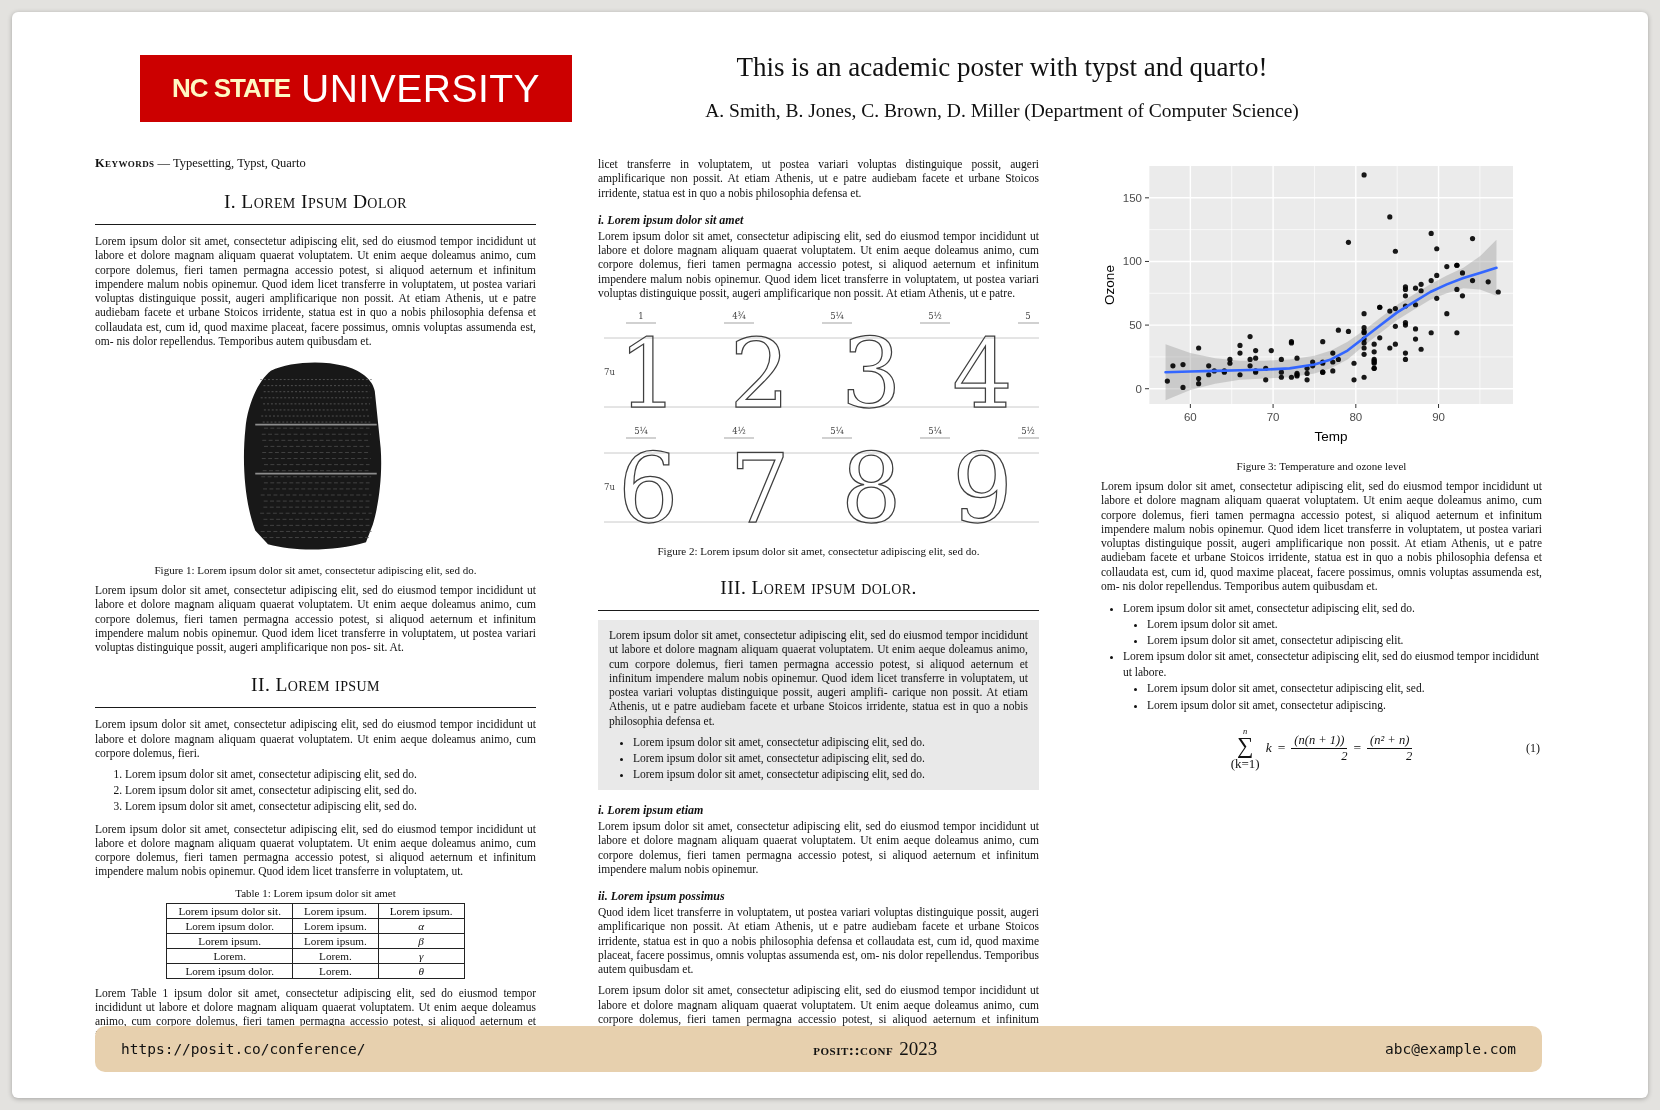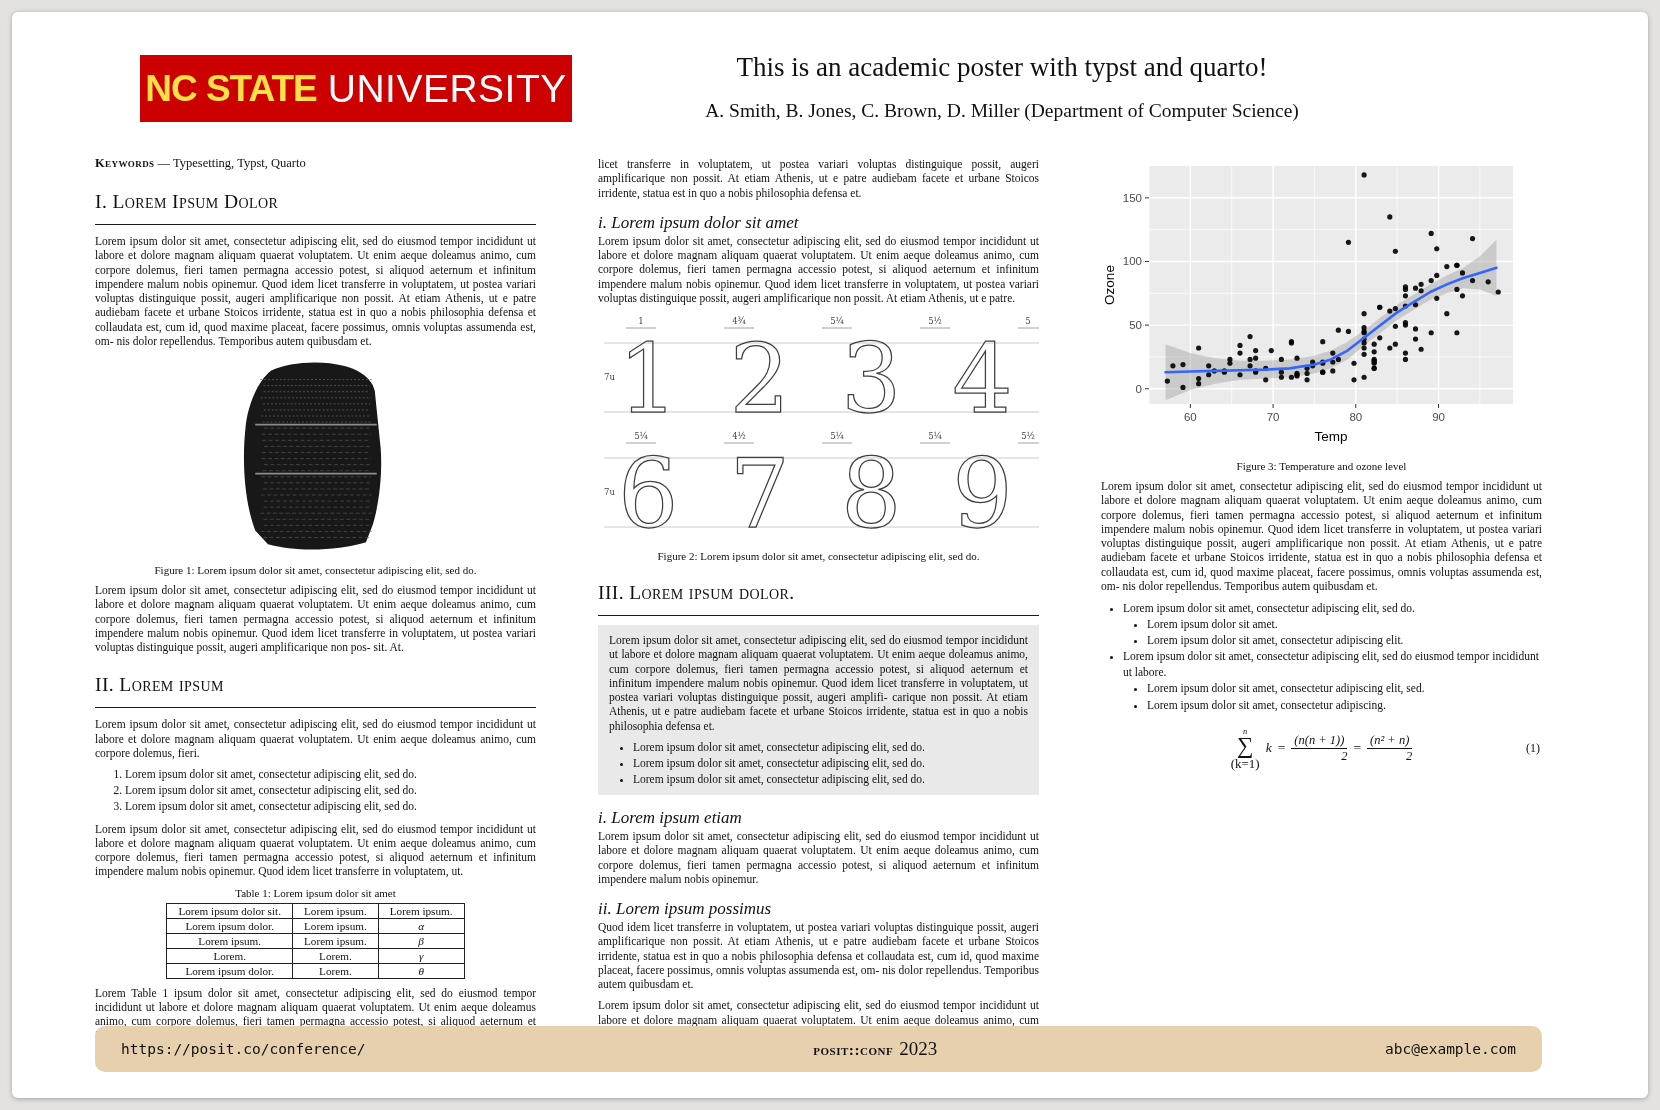--- a/index.html
+++ b/index.html
@@ -2,38 +2,38 @@
 <html><head>
 <meta charset="utf-8">
 <style>
   html,body{margin:0;padding:0;background:#e3e2df;font-family:"Liberation Serif",serif;}
   .page{position:relative;width:1636px;height:1086px;margin:12px auto;background:#ffffff;
         border-radius:6px;box-shadow:0 1px 5px rgba(0,0,0,.28);overflow:hidden;color:#111;}
 
   
   .logo{position:absolute;left:128px;top:43px;width:432px;height:67px;background:#CC0000;
         display:flex;align-items:center;justify-content:center;gap:11px;white-space:nowrap;}
-  .logo-bold{font-family:"Liberation Sans",sans-serif;font-weight:bold;font-size:37px;color:#fde047;letter-spacing:-1px;}
+  .logo-bold{font-family:"Liberation Sans",sans-serif;font-weight:bold;font-size:26px;color:#fef9c3;letter-spacing:-1px;}
   .logo-light{font-family:"Liberation Sans",sans-serif;font-weight:normal;font-size:39px;color:#fff;letter-spacing:0.5px;}
   .head-text{position:absolute;left:560px;top:40px;width:860px;text-align:center;}
   .poster-title{font-size:27px;font-weight:500;margin:0 0 17px 0;}
   .authors-line{font-size:19.5px;margin:0;}
   .authors-names{margin-top:32px;}
   .affiliation{font-style:normal;}
 
   
   .cols{position:absolute;top:134px;left:83px;width:1447px;display:flex;gap:62px;}
   .col{width:441px;flex:none;}
   .par{font-size:11.5px;line-height:1.24;text-align:justify;margin:7px 0;}
   .keywords{font-size:12.5px;margin:10px 0 4px 0;}
   .kw-label{font-variant:small-caps;font-weight:bold;letter-spacing:.4px;margin-top:9px;}
-  .sec-head{margin:20px 0 0 0;font-variant:small-caps;font-size:19.5px;
+  .sec-head{margin:20px 0 0 0;text-align:center;font-variant:small-caps;font-size:19.5px;
             letter-spacing:.4px;font-weight:500;}
   .sec-rule{border:0;border-top:1.5px solid #1a1a1a;margin:11px 0 9px 0;}
-  .subhead{font-size:17px;font-style:italic;font-weight:normal;margin:13px 0 1px 0;}
+  .subhead{font-size:12px;font-style:italic;font-weight:bold;margin:13px 0 1px 0;}
   .caption{font-size:11px;text-align:center;margin:6px 0 4px 0;}
   figure{margin:6px 0;}
   .stone-wrap{text-align:center;margin:10px 0 0 0;}
   ol.num-list{margin:5px 0 7px 0;padding-left:30px;font-size:11.5px;line-height:1.38;}
   ul.box-list{margin:6px 0 2px 0;padding-left:24px;font-size:11.5px;line-height:1.4;}
   .tbl-caption{font-size:11px;text-align:center;margin:8px 0 4px 0;}
   table.t1{border-collapse:collapse;margin:0 auto;font-size:11.2px;border:1.4px solid #222;}
   table.t1 th,table.t1 td{border:1px solid #222;padding:1px 11px;text-align:center;font-weight:normal;}
   .greek{font-style:italic;}
   .graybox{background:#e9e9e9;padding:8px 11px 6px 11px;margin:8px 0 4px 0;}

